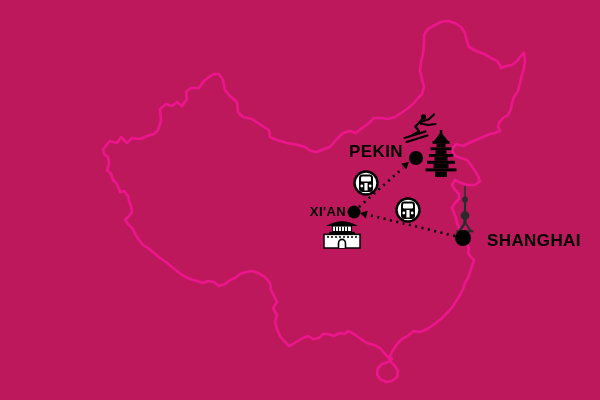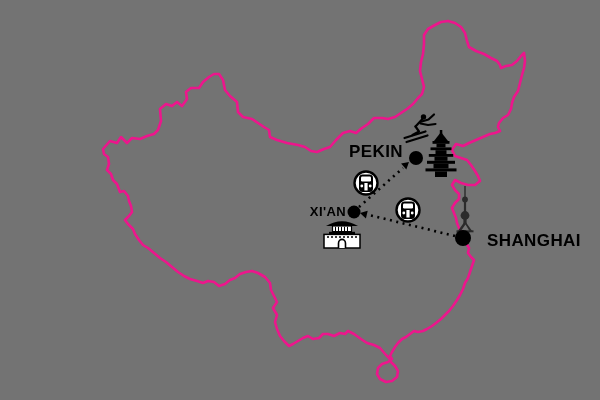--- a/index.html
+++ b/index.html
@@ -1,16 +1,16 @@
 <!DOCTYPE html>
 <html><head>
 <meta charset="utf-8">
 <style>
   html,body{margin:0;padding:0;background:#fff;}
-  .stage{width:600px;height:400px;background:#737373;position:relative;overflow:hidden;text-decoration:underline;}
+  .stage{width:600px;height:400px;background:#be185d;position:relative;overflow:hidden;text-decoration:underline;}
   svg{display:block;}
   .city-label{
     font-family:"Liberation Sans",sans-serif;
     font-weight:bold;
     fill:#000;
     letter-spacing:.4px;
   }
   .route{stroke:#000;stroke-width:2.6;stroke-dasharray:2 4.5;fill:none;}
   .stk{stroke:#000;stroke-width:2.2;fill:none;stroke-linecap:round;stroke-linejoin:round;}
   .china{fill:none;stroke-width:2.6;stroke-linejoin:round;stroke-linecap:round;}

